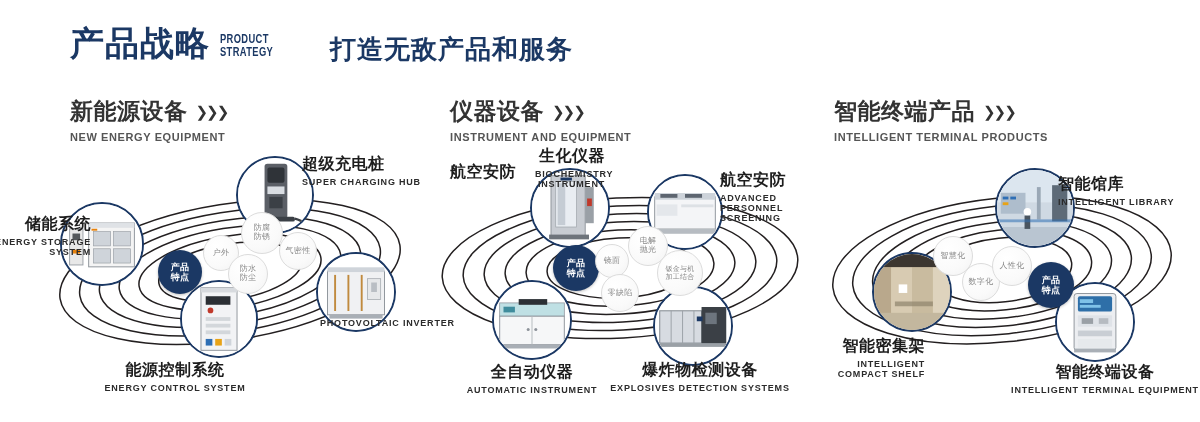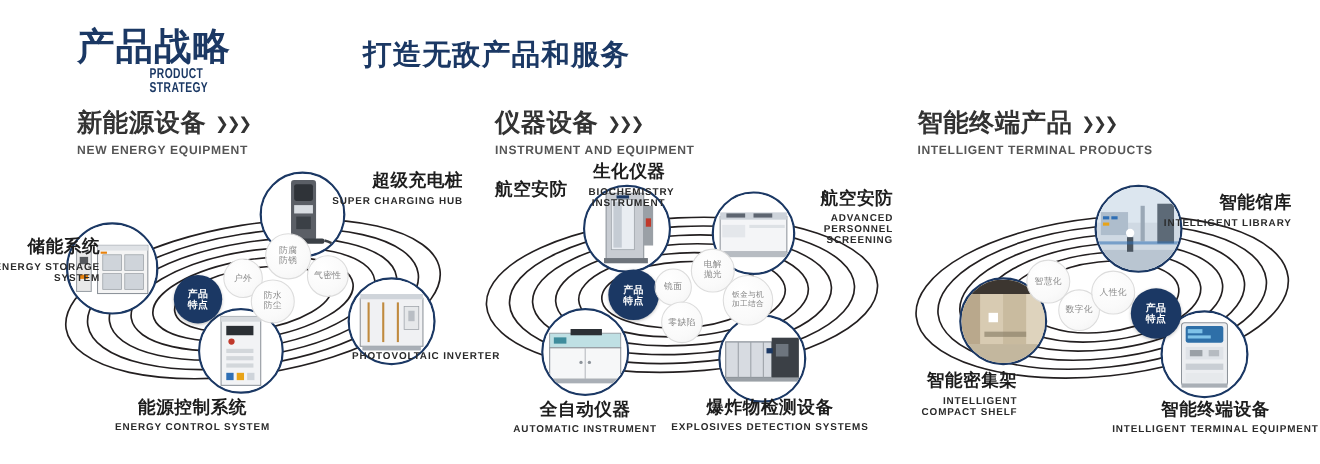--- a/index.html
+++ b/index.html
@@ -5,21 +5,21 @@
   * { box-sizing: border-box; margin: 0; padding: 0; }
   html, body {
     width: 1200px; height: 422px;
     background: #ffffff;
     font-family: "Liberation Sans", "DejaVu Sans", sans-serif;
     overflow: hidden;
   }
   #page { position: relative; width: 1200px; height: 422px; background: #fff; }
 
   
-  .hdr { position: absolute; left: 70px; top: 26px; display: flex; align-items: flex-end; flex-direction: column; }
+  .hdr { position: absolute; left: 70px; top: 26px; display: flex; align-items: flex-end; }
   .hdr-cn {
     font-size: 34px; font-weight: bold; color: #1b3864;
     letter-spacing: 1px; line-height: 1; font-family: "Liberation Sans", sans-serif;
   }
   .hdr-en {
     margin-left: 10px; margin-bottom: 2px;
     color: #1b3864; font-weight: bold; font-size: 13px;
     line-height: 13px; letter-spacing: .5px;
     transform: scaleX(.72); transform-origin: left bottom;
     font-family: "Liberation Sans Narrow", "Liberation Sans", sans-serif;
@@ -48,21 +48,21 @@
   
   .diagram { position: absolute; }
   .orbits { position: absolute; left: 0; top: 0; }
 
   .node {
     position: absolute; border-radius: 50%;
     border: 2.5px solid #1b3864; overflow: hidden; background: #e9ecf2;
   }
   .node .art { position: absolute; inset: 0; }
 
-  .lbl { position: absolute; white-space: nowrap; text-align: right; }
+  .lbl { position: absolute; white-space: nowrap; }
   .lbl .cn { font-size: 16px; font-weight: bold; color: #1d1d1d; letter-spacing: .5px; }
   .lbl .en { font-size: 9px; color: #2b2b2b; letter-spacing: .8px; font-weight: bold; margin-top: 2px; }
   .lbl.right { text-align: right; }
   .lbl.center { text-align: center; }
 
   
   .feat {
     position: absolute; border-radius: 50%;
     display: flex; align-items: center; justify-content: center;
     text-align: center; line-height: 1.08;

